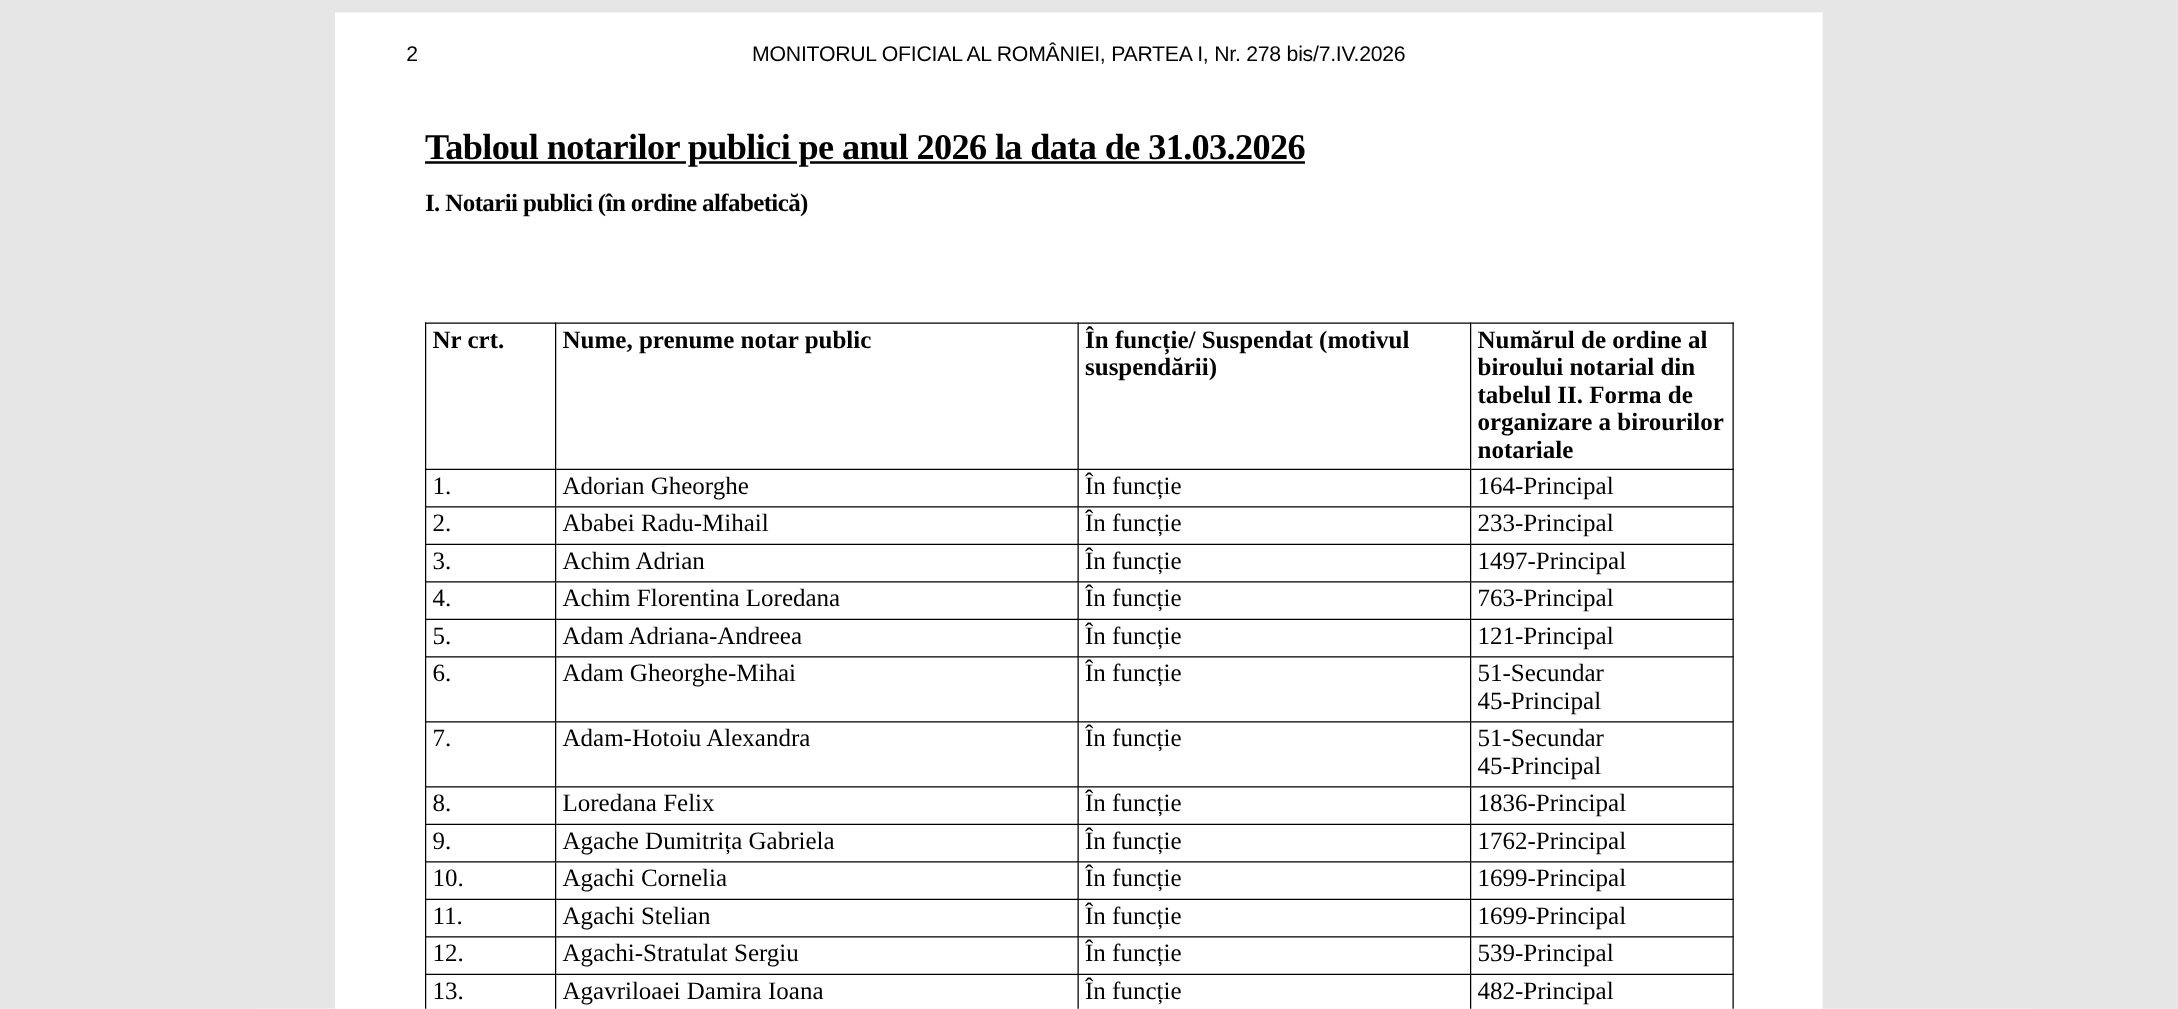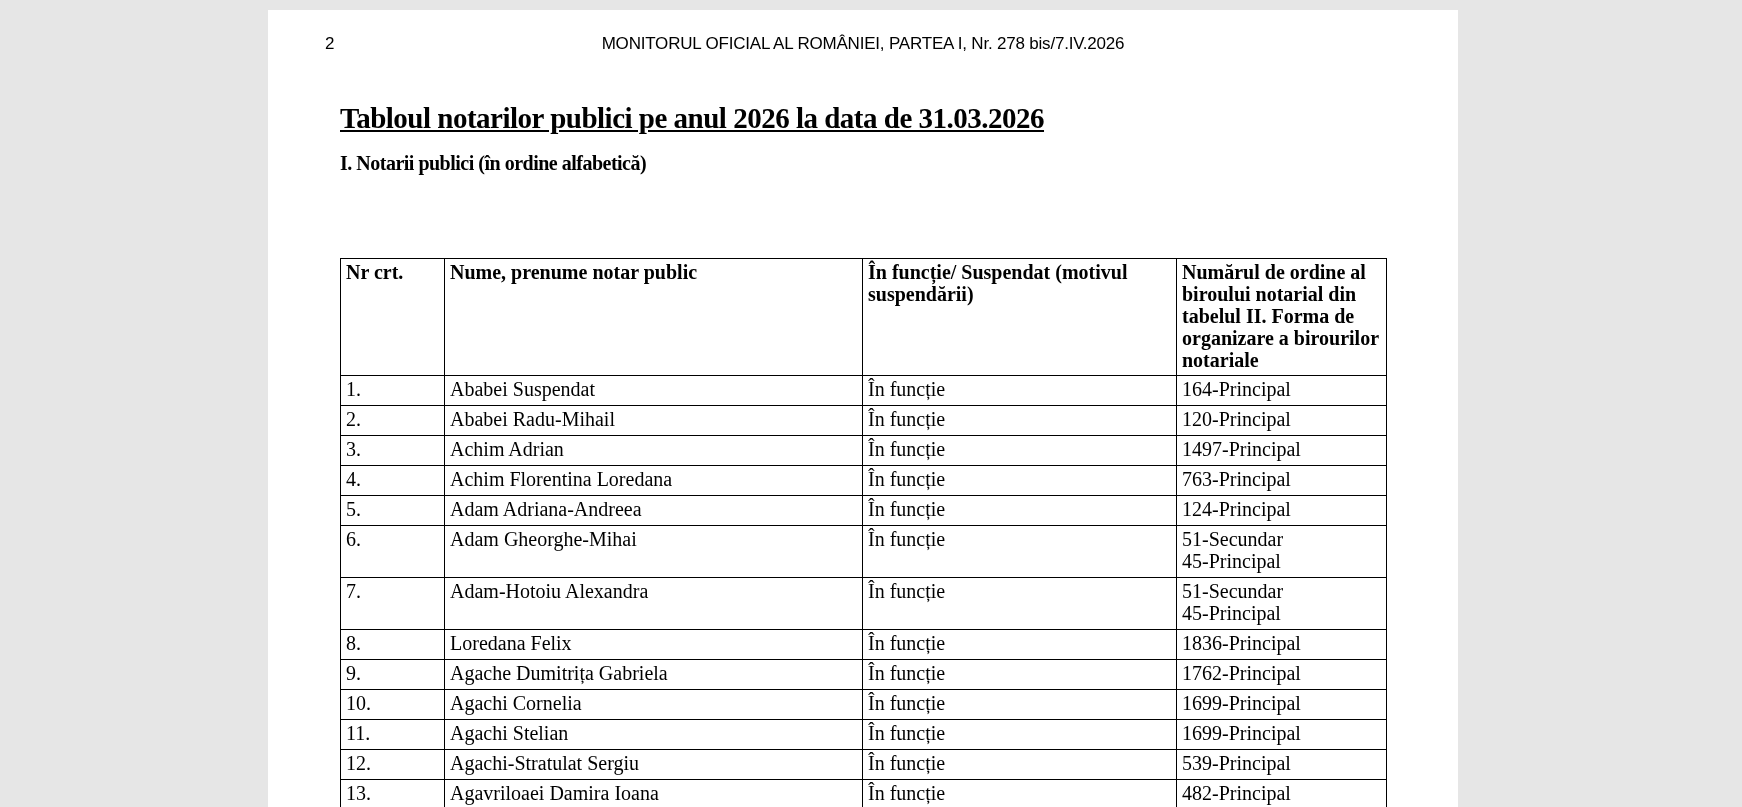--- a/index.html
+++ b/index.html
@@ -112,47 +112,47 @@
           <th>Numărul de ordine al
 biroului notarial din
 tabelul II. Forma de
 organizare a birourilor
 notariale</th>
         </tr>
     </thead>
     <tbody>
         <tr>
           <td>1.</td>
-          <td>Ababei Suspendat</td>
+          <td>Adorian Gheorghe</td>
           <td>În funcție</td>
           <td>164-Principal</td>
         </tr>
         <tr>
           <td>2.</td>
           <td>Ababei Radu-Mihail</td>
           <td>În funcție</td>
-          <td>120-Principal</td>
+          <td>233-Principal</td>
         </tr>
         <tr>
           <td>3.</td>
           <td>Achim Adrian</td>
           <td>În funcție</td>
           <td>1497-Principal</td>
         </tr>
         <tr>
           <td>4.</td>
           <td>Achim Florentina Loredana</td>
           <td>În funcție</td>
           <td>763-Principal</td>
         </tr>
         <tr>
           <td>5.</td>
           <td>Adam Adriana-Andreea</td>
           <td>În funcție</td>
-          <td>124-Principal</td>
+          <td>121-Principal</td>
         </tr>
         <tr class="tall">
           <td>6.</td>
           <td>Adam Gheorghe-Mihai</td>
           <td>În funcție</td>
           <td>51-Secundar
 45-Principal</td>
         </tr>
         <tr class="tall">
           <td>7.</td>

